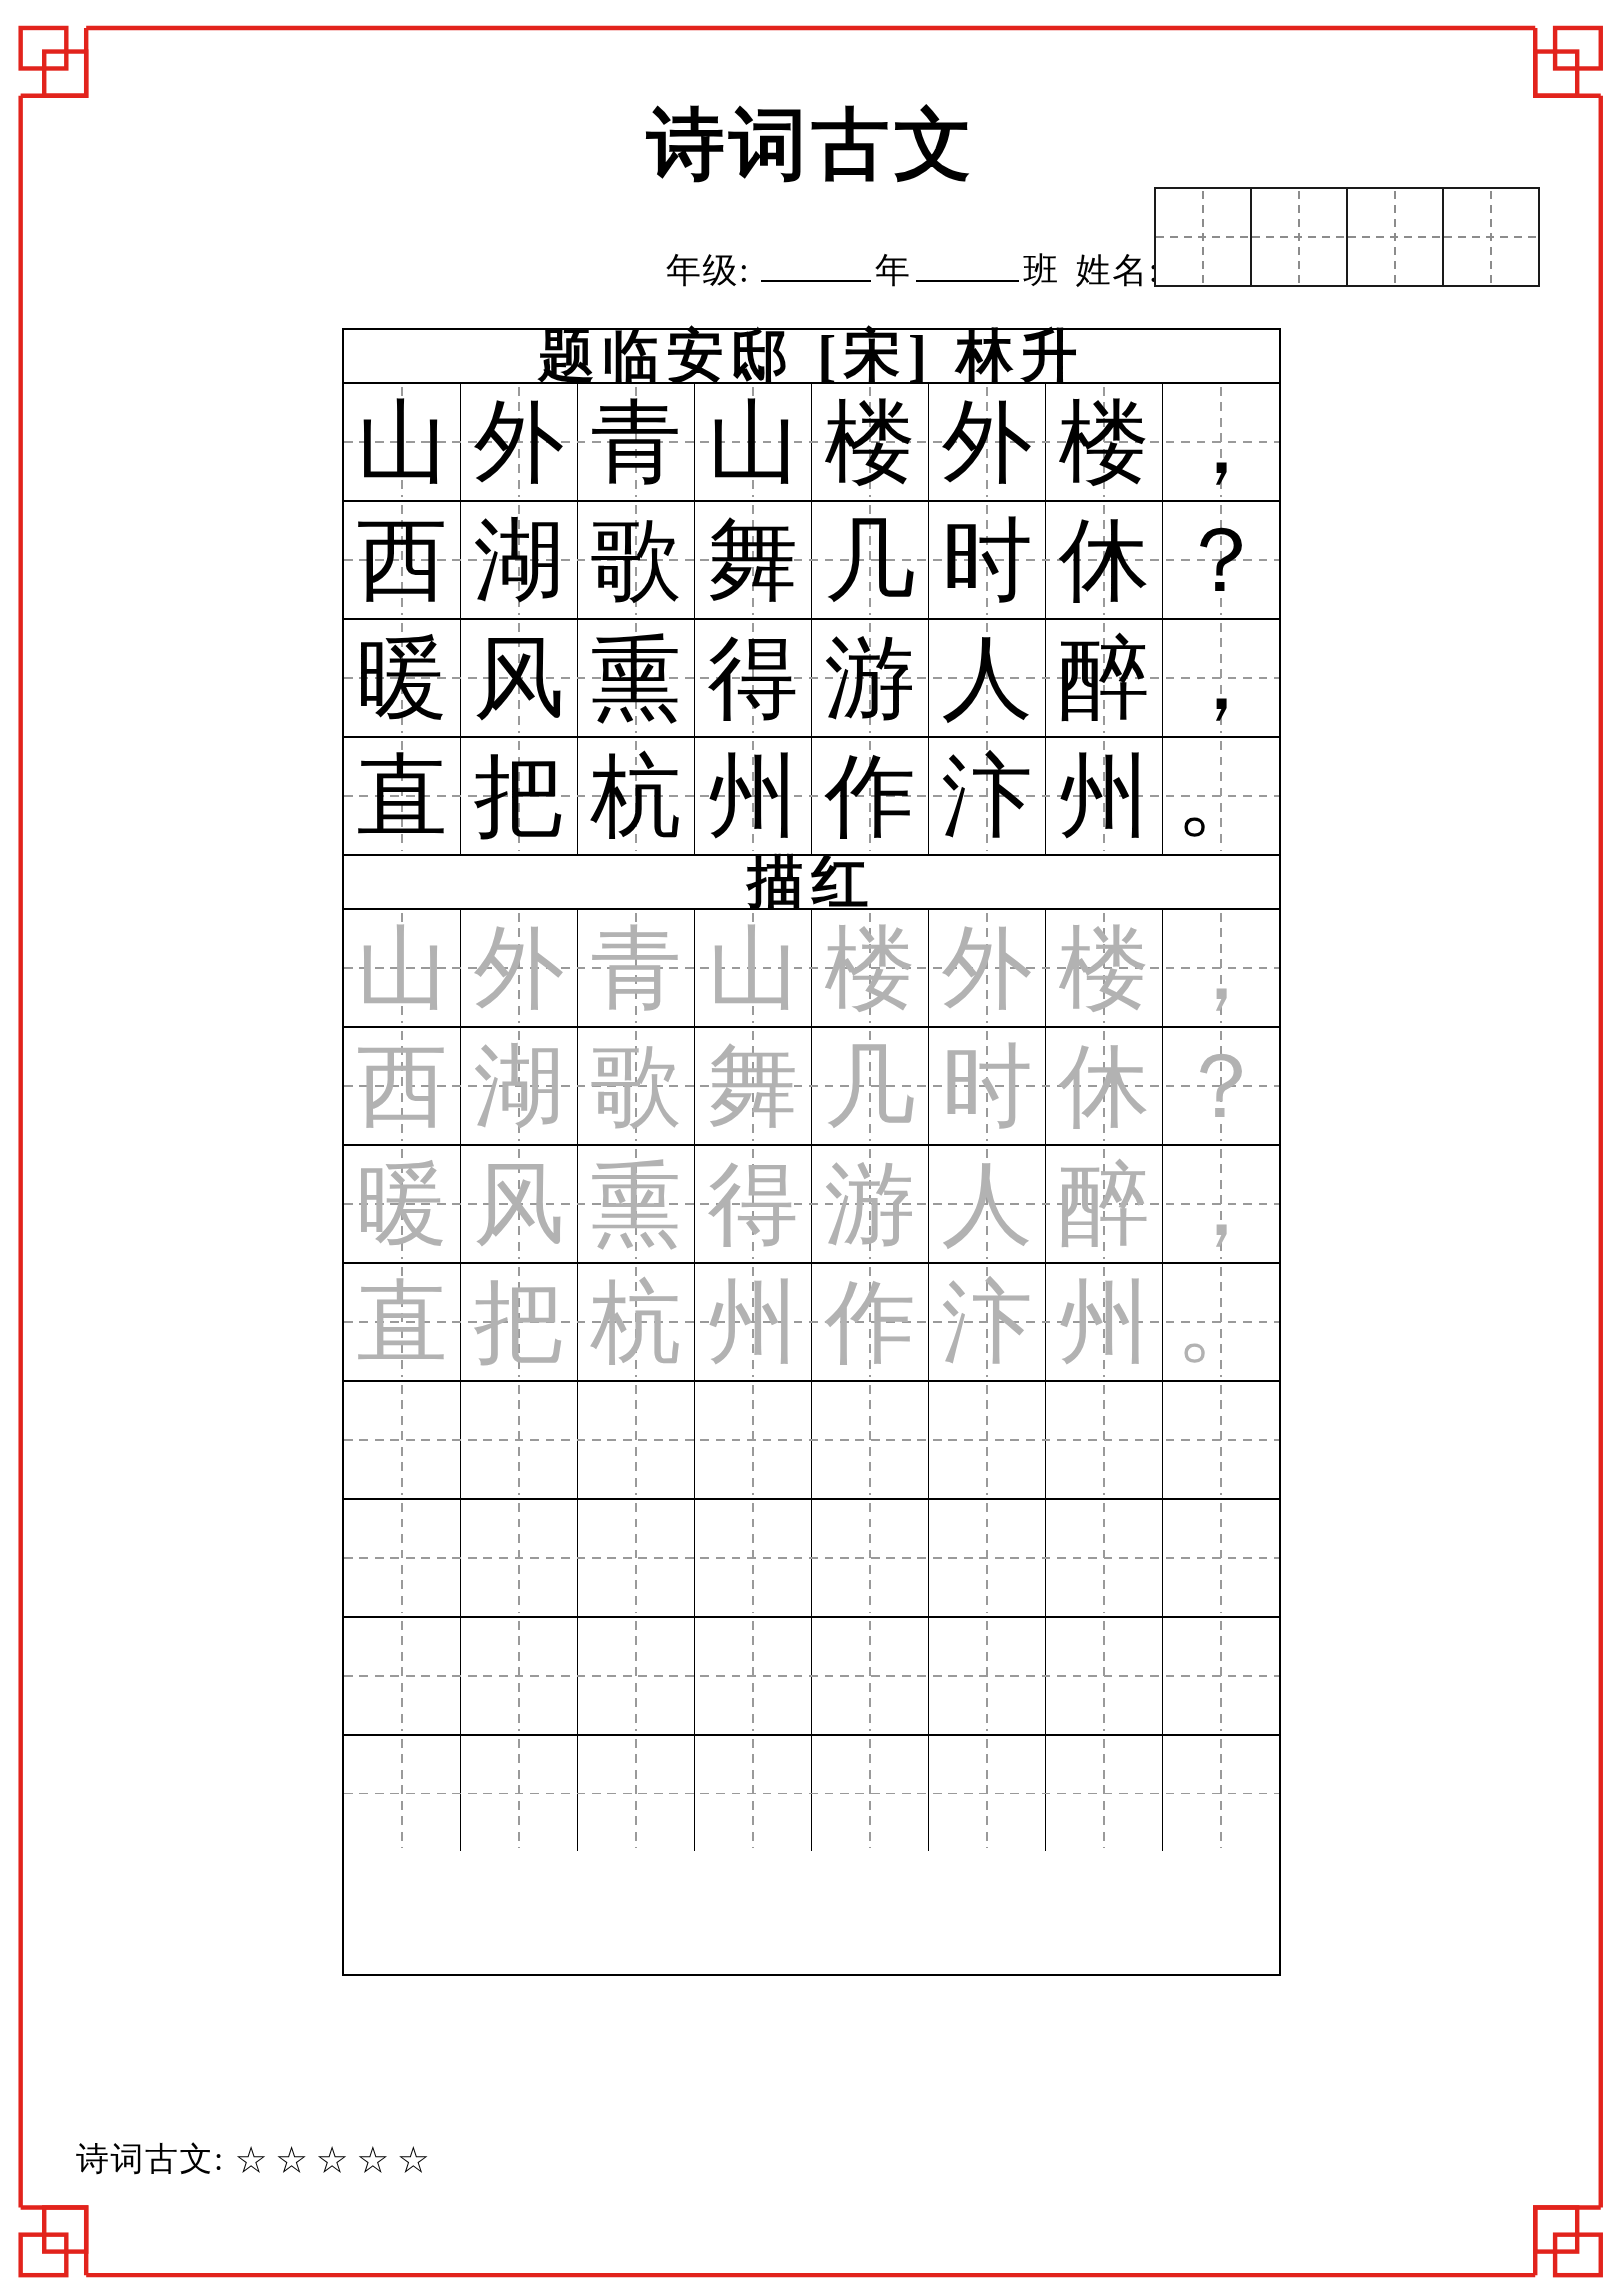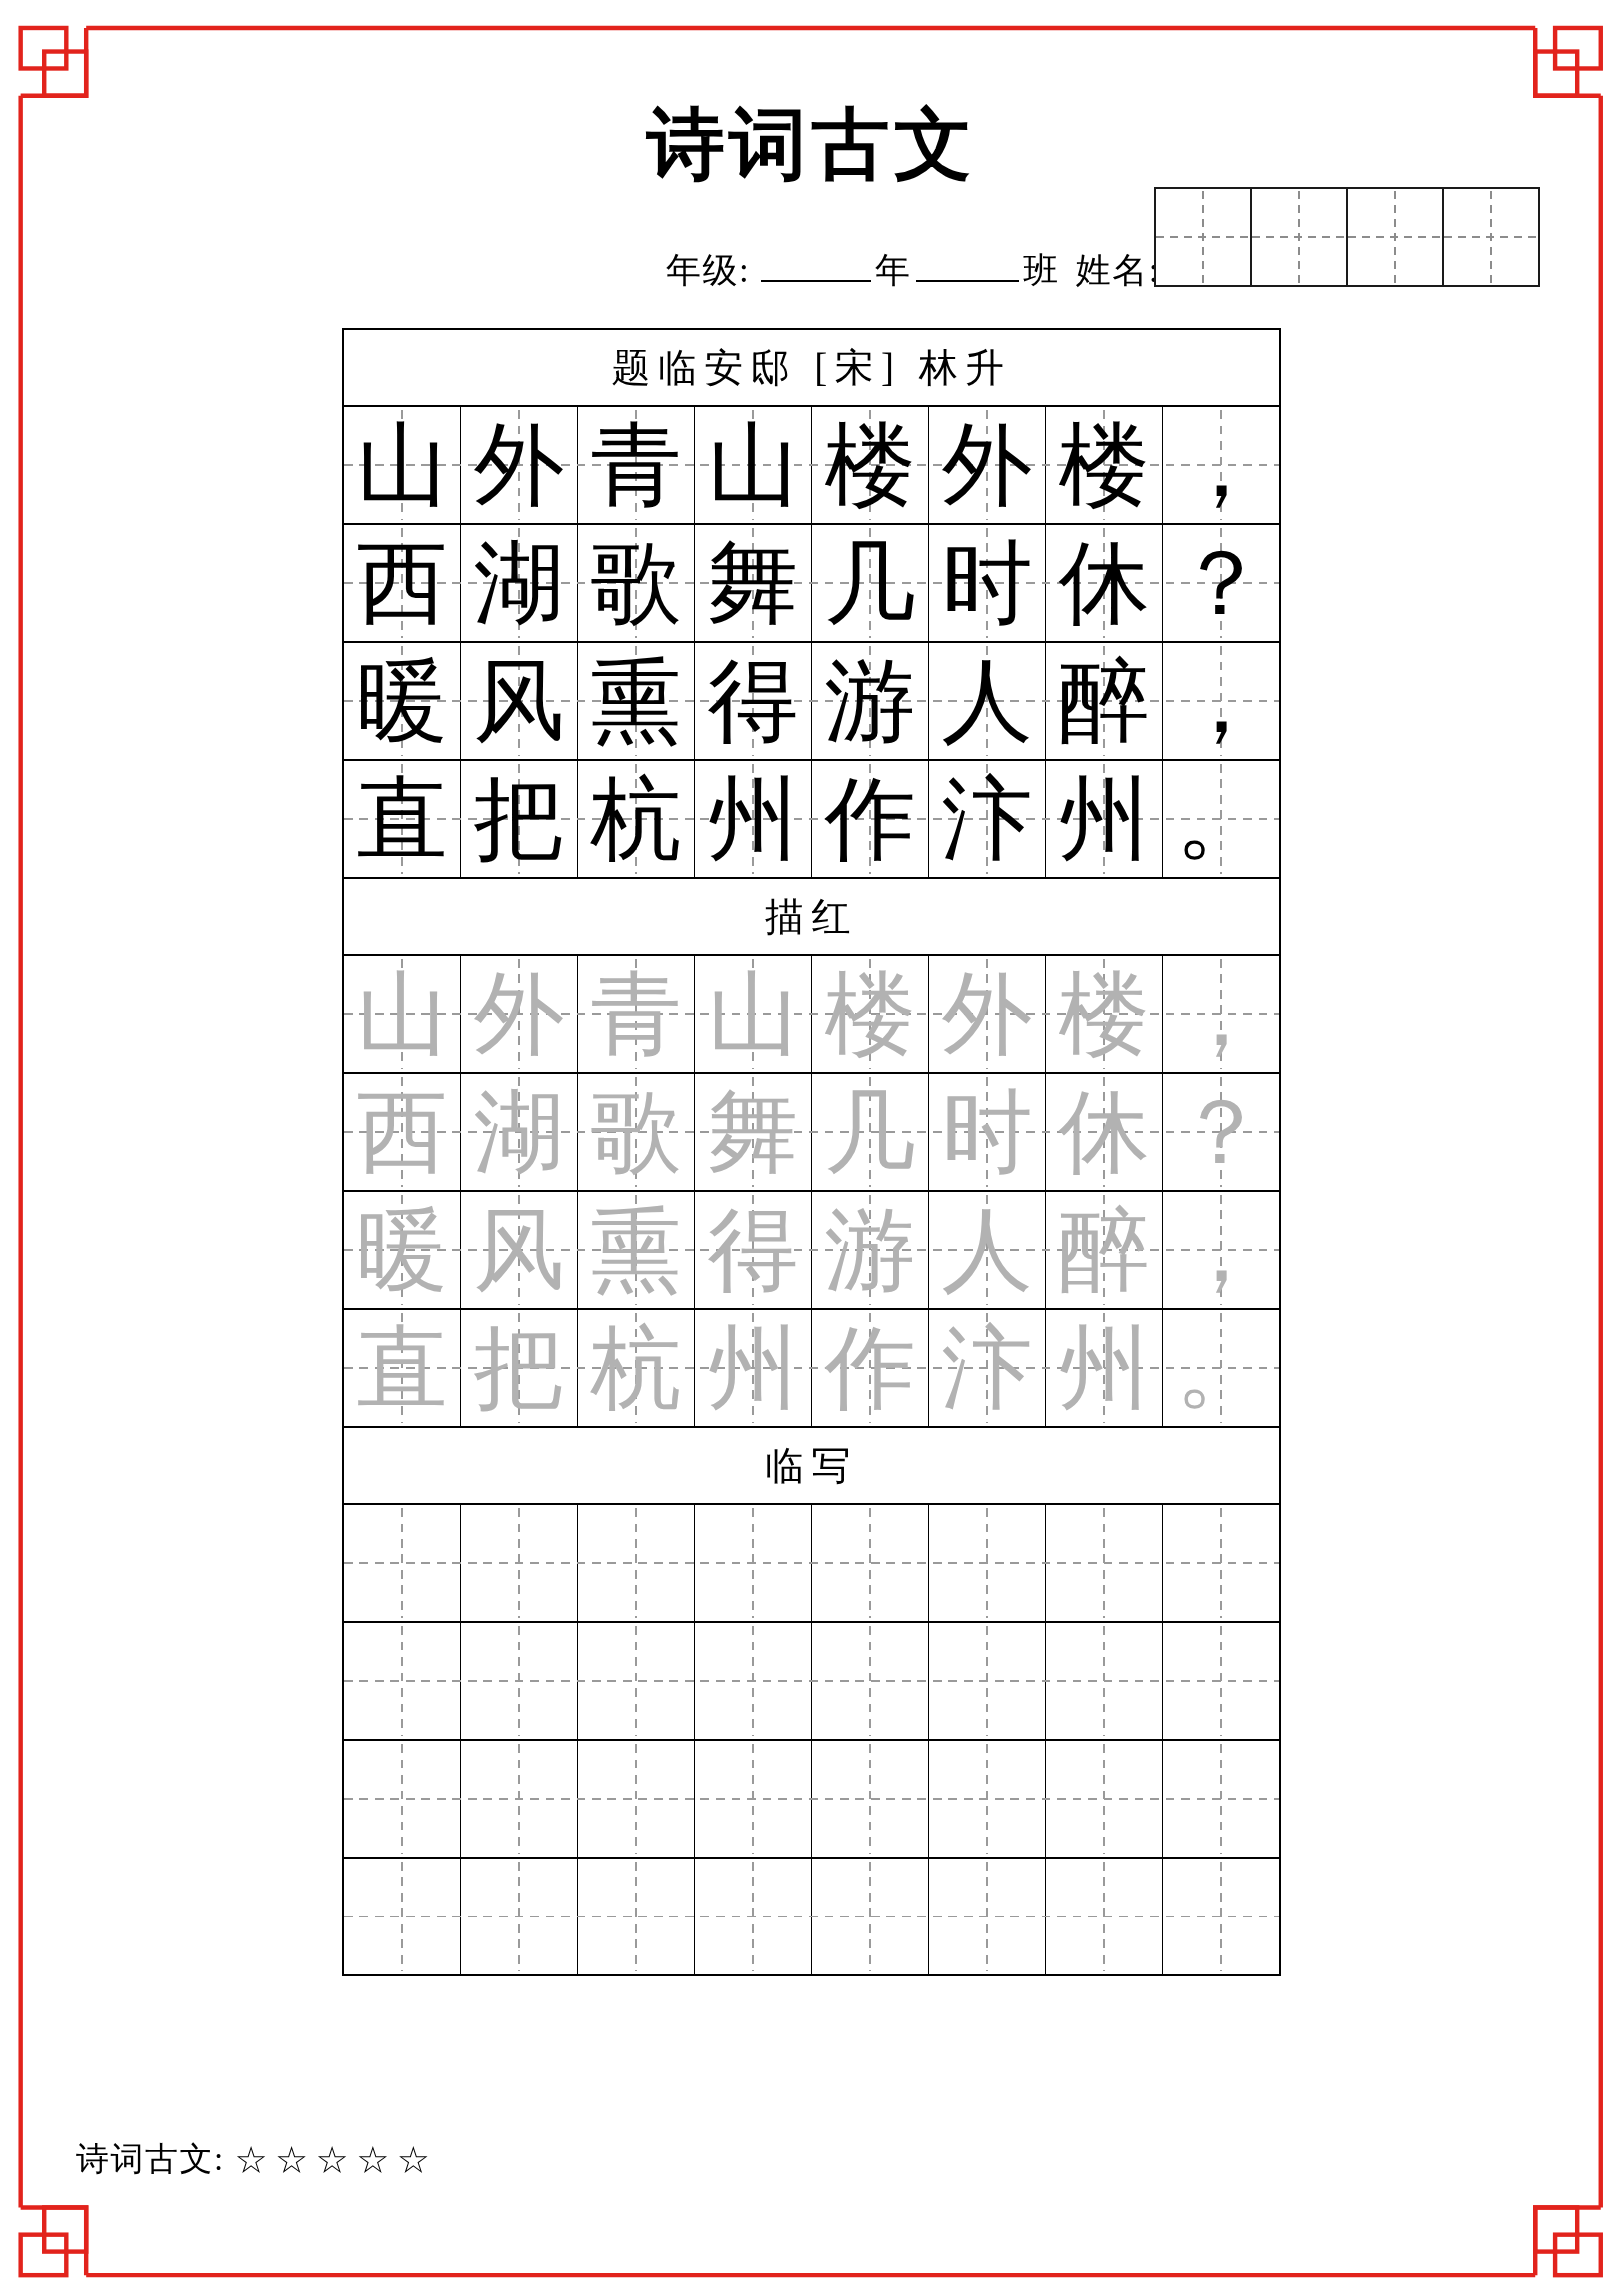--- a/index.html
+++ b/index.html
@@ -23,23 +23,23 @@
   .name-cell{flex:1;position:relative;border-right:2.2px solid #1a1a1a;}
   .name-cell:last-child{border-right:none;}
   .name-cell::before{content:"";position:absolute;left:calc(50% - 0.7px);top:2.2px;bottom:2.2px;width:1.5px;
       background:repeating-linear-gradient(180deg,#8c8c8c 0 8px,transparent 8px 14px);}
   .name-cell::after{content:"";position:absolute;top:calc(50% - 0.7px);left:0;right:0;height:1.5px;
       background:repeating-linear-gradient(90deg,#8c8c8c 0 8px,transparent 8px 14px);}
 
   
   .grid{left:342px;top:328px;width:939px;height:1648px;border:2.2px solid #000;
         box-sizing:border-box;background:#fff;}
-  .sec-header{height:77px;border-bottom:2.2px solid #000;box-sizing:border-box;
+  .sec-header{height:54px;border-bottom:2.2px solid #000;box-sizing:border-box;
               display:flex;align-items:center;justify-content:center;
-              font-size:39px;font-weight:normal;letter-spacing:7.4px;}
+              font-size:57px;font-weight:bold;letter-spacing:7.4px;}
   .char-row{height:118px;border-bottom:2.9px solid #000;box-sizing:border-box;
             display:flex;position:relative;}
   .char-row.last{border-bottom:none;height:115px;}
   .char-row::after{content:"";position:absolute;top:calc(50% - 0.7px);left:0;right:0;height:1.5px;z-index:0;
       background:repeating-linear-gradient(90deg,#9a9a9a 0 8.8px,transparent 8.8px 15.5px);}
   .cell{flex:1;position:relative;border-right:1.5px solid #000;box-sizing:border-box;
         display:flex;align-items:center;justify-content:center;}
   .cell:last-child{border-right:none;}
   .cell::before{content:"";position:absolute;left:calc(50% - 0.7px);top:2.9px;bottom:2.9px;width:1.5px;z-index:0;
       background:repeating-linear-gradient(180deg,#9a9a9a 0 8.8px,transparent 8.8px 15.5px);}
@@ -301,21 +301,20 @@
             <span class="glyph">汴</span>
           </div>
           <div class="cell">
             <span class="glyph">州</span>
           </div>
           <div class="cell">
             <span class="glyph">。</span>
           </div>
         </div>
       </div>
-    <div class="sec-header">临写</div>
     <div id="copy-rows">
         <div class="char-row">
           <div class="cell"></div>
           <div class="cell"></div>
           <div class="cell"></div>
           <div class="cell"></div>
           <div class="cell"></div>
           <div class="cell"></div>
           <div class="cell"></div>
           <div class="cell"></div>

